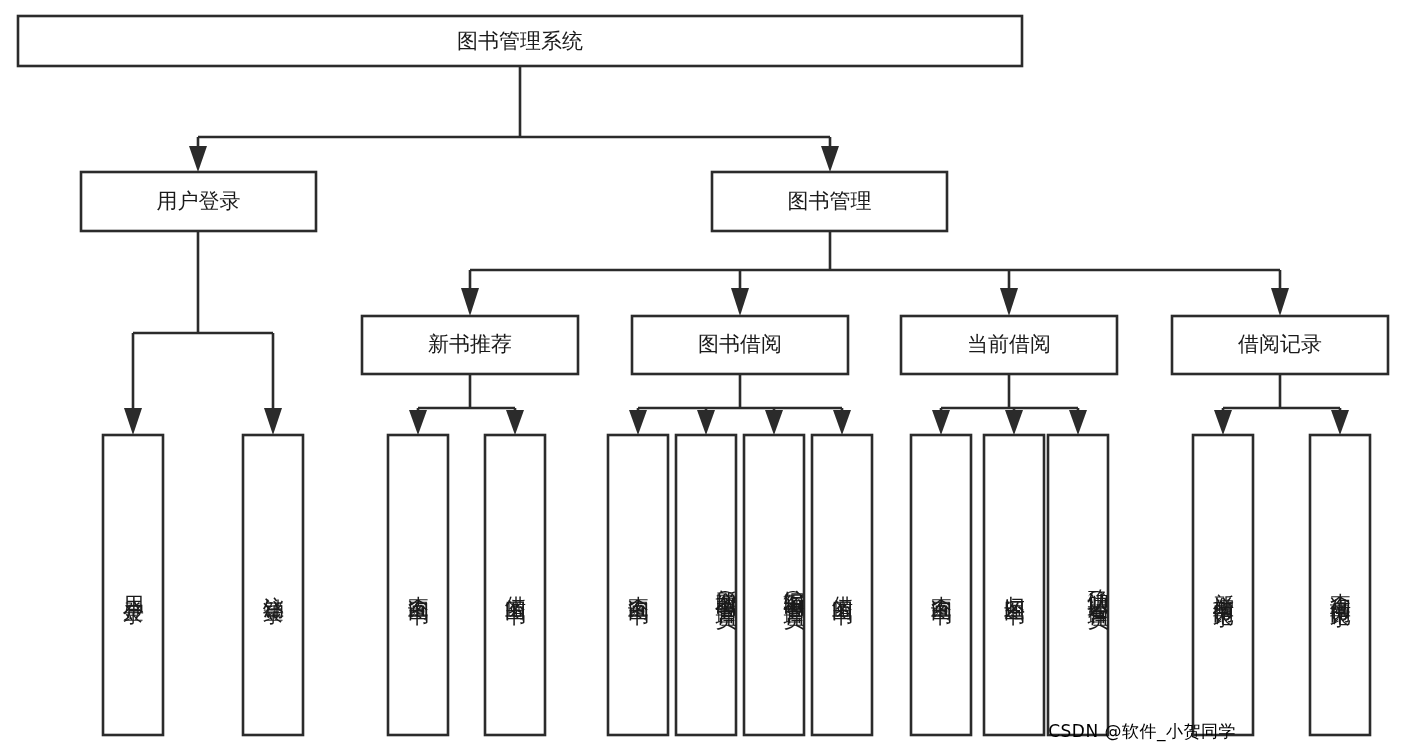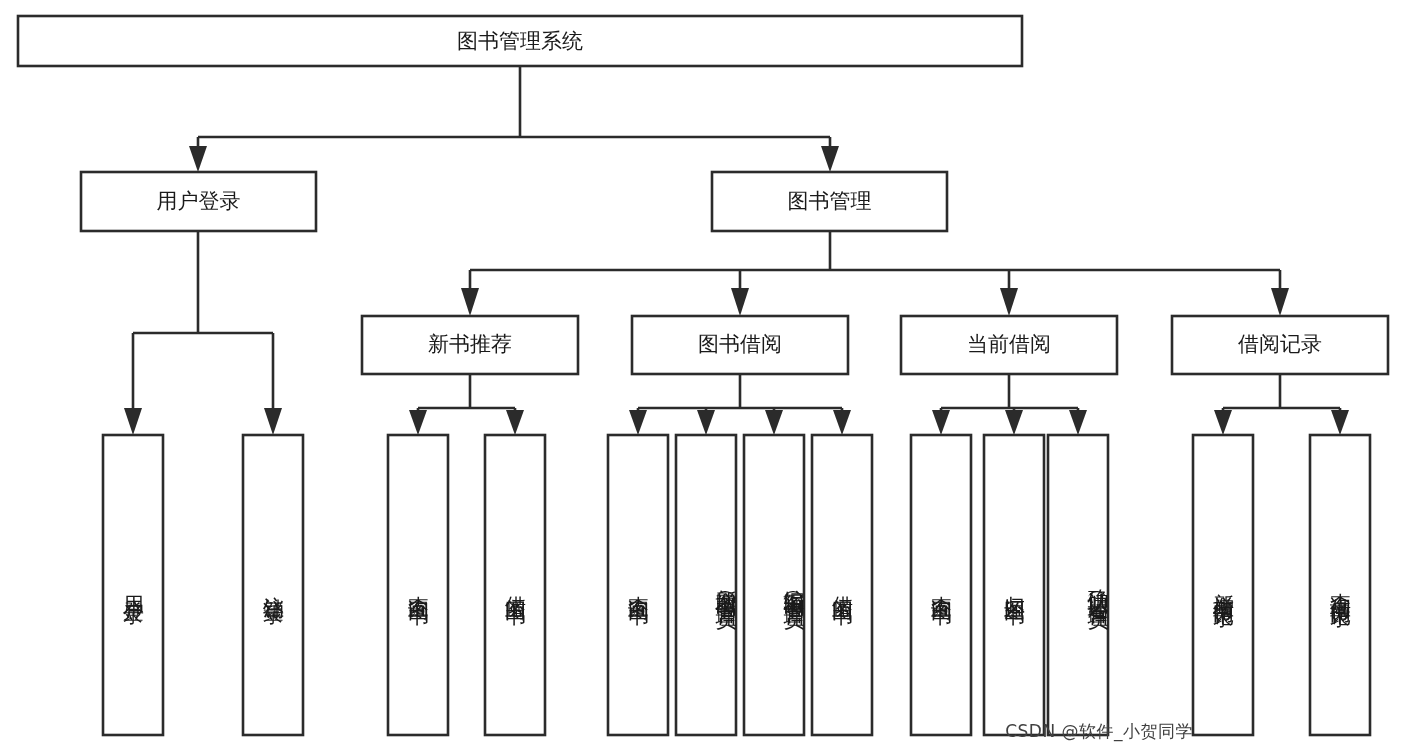--- a/index.html
+++ b/index.html
@@ -13,20 +13,21 @@
     height: 747px;
     font-family: "DejaVu Sans", "Liberation Sans", sans-serif;
     overflow: hidden;
     position: relative;
   }
   #diagram-root {
     position: relative;
     width: 1201px;
     height: 747px;
     background: #ffffff;
+    padding-left: 43px;
   }
   svg#flowchart {
     position: absolute;
     top: 0;
     left: 0;
     width: 1405px;
     height: 747px;
     display: block;
   }
   .node-box {
@@ -66,21 +67,21 @@
     justify-content: center;
     white-space: nowrap;
     pointer-events: none;
   }
   .watermark {
     position: absolute;
     right: 8px;
     bottom: 4px;
     font-family: "DejaVu Sans", "Liberation Sans", sans-serif;
     font-size: 17px;
-    color: #404040;
+    color: #000000;
     white-space: nowrap;
     letter-spacing: 0.5px;
   }
 </style>
 </head>
 <body>
 
 <div id="diagram-root">
 
   <svg id="flowchart" viewBox="0 0 1405 747">

